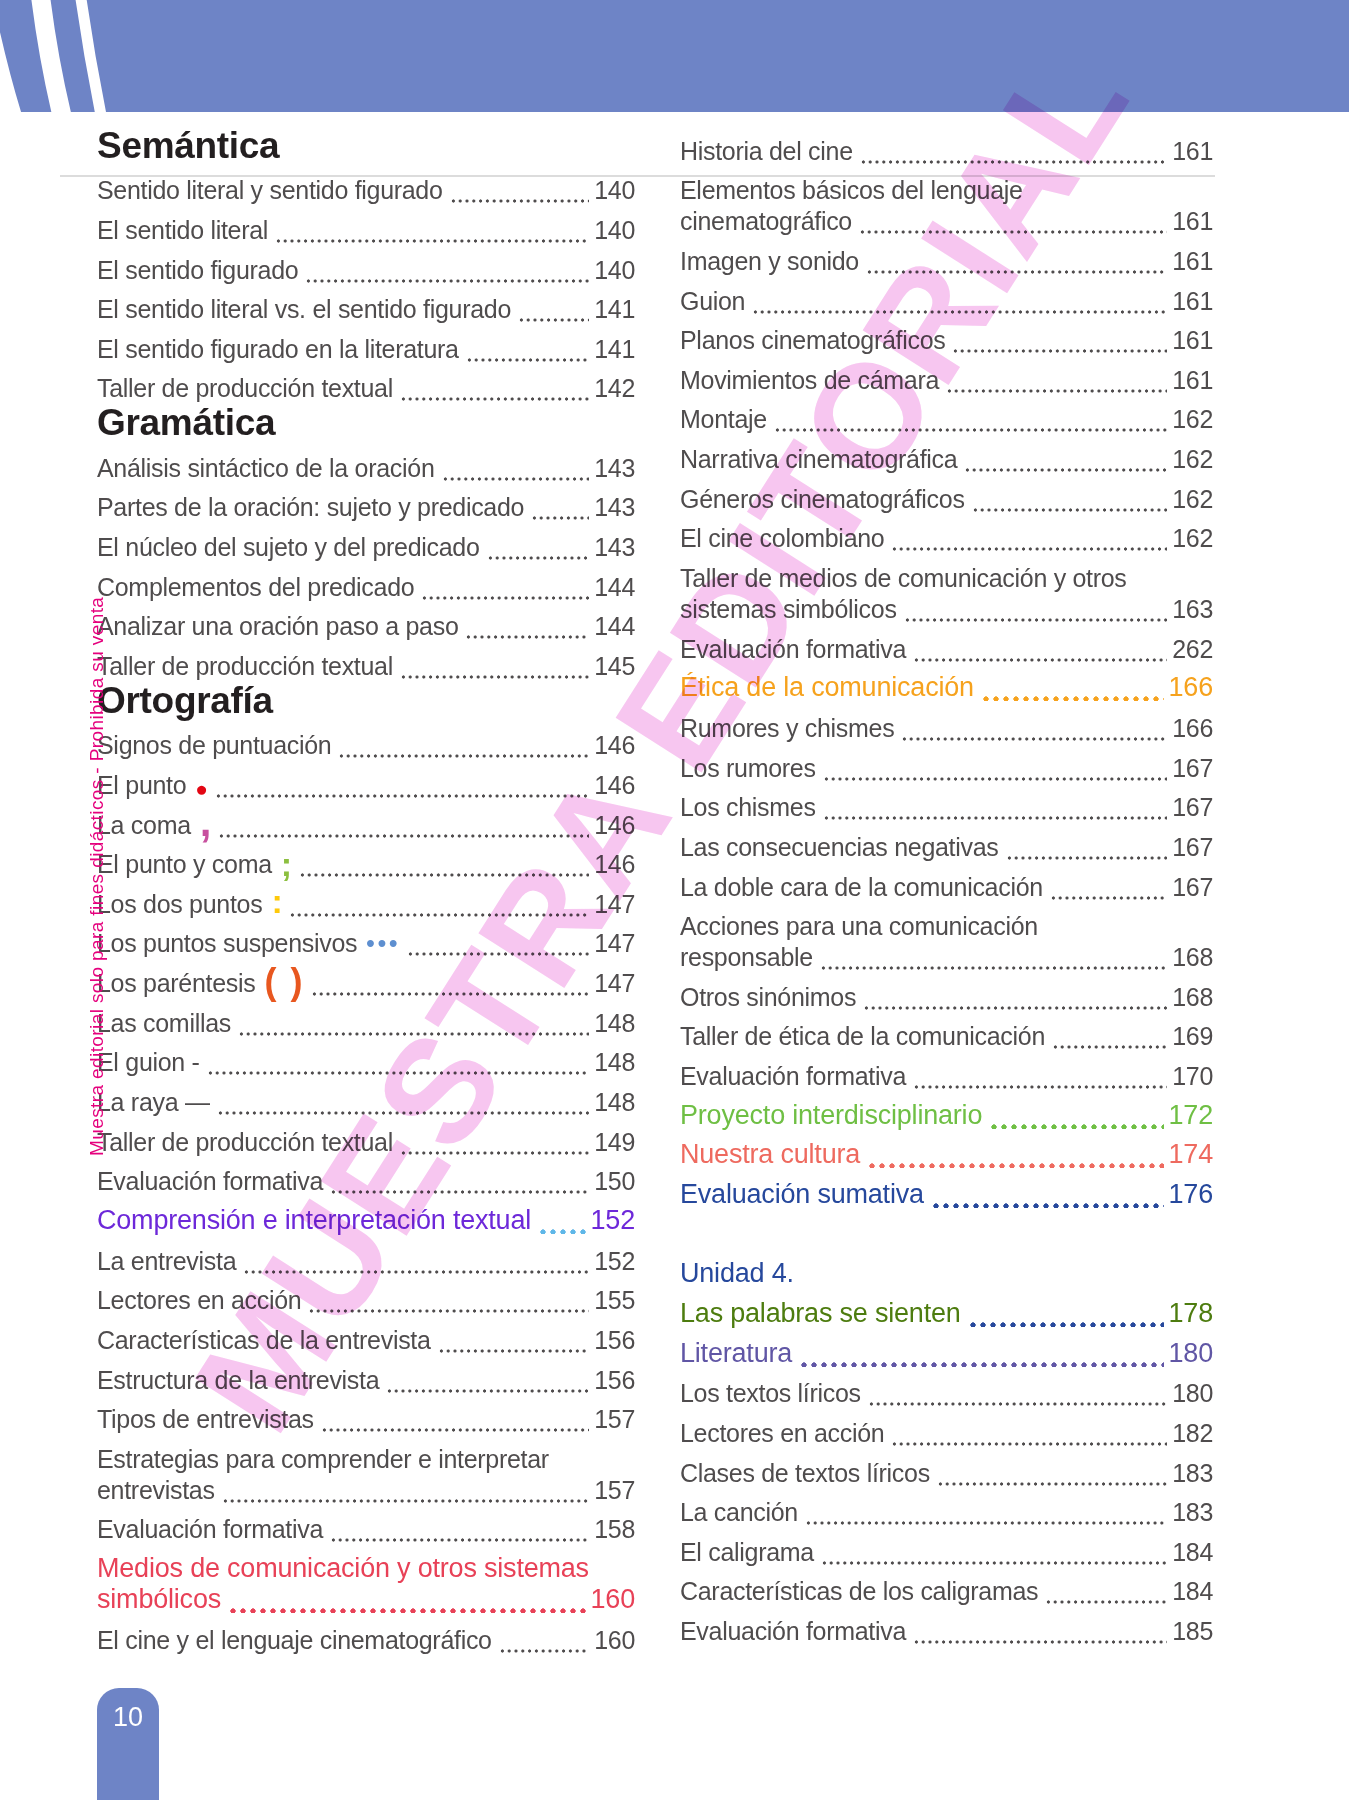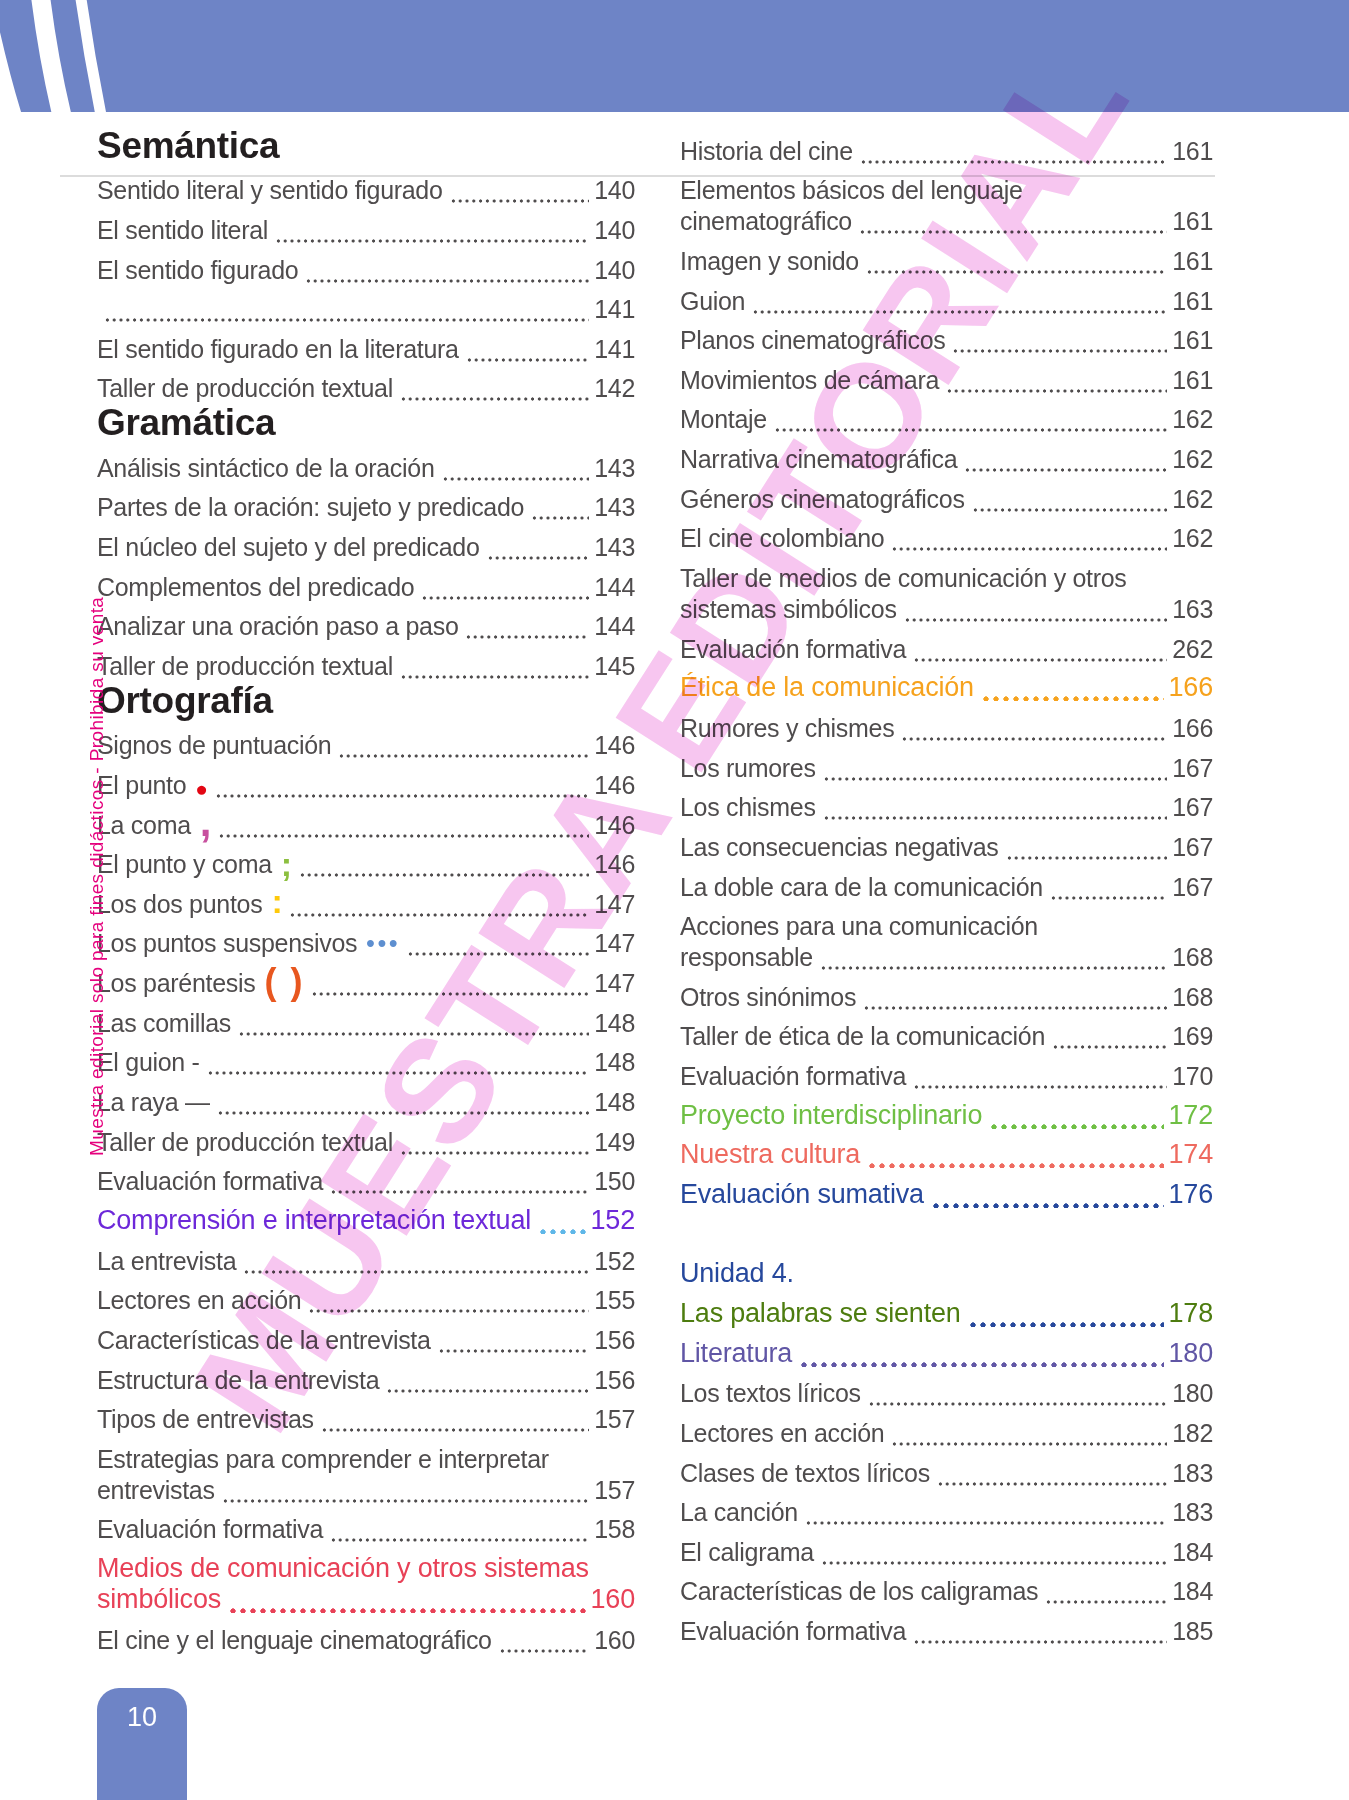--- a/index.html
+++ b/index.html
@@ -45,21 +45,21 @@
   }
   
   #watermark{
     position:absolute;left:-110px;top:705px;width:1480px;text-align:center;
     transform:rotate(-57.5deg);transform-origin:50% 50%;
     font-size:148px;font-weight:bold;letter-spacing:2px;white-space:nowrap;
     color:#f5b8ec;opacity:.8;mix-blend-mode:multiply;pointer-events:none;
   }
   
   #pageTab{
-    position:absolute;left:97px;top:1688px;width:90px;height:112px;background:#6e84c6;
+    position:absolute;left:97px;top:1688px;width:62px;height:112px;background:#6e84c6;
     border-radius:22px 22px 0 0;color:#ffffff;font-size:27px;text-align:center;
     padding-top:14px;box-sizing:border-box;
   }
 </style>
 </head>
 <body>
 
 <div id="page">
 
   <div id="banner">
@@ -83,20 +83,21 @@
         <span class="lab">El sentido literal</span>
         <span class="leader"></span>
         <span class="pg">140</span>
       </div>
       <div class="row entry">
         <span class="lab">El sentido figurado</span>
         <span class="leader"></span>
         <span class="pg">140</span>
       </div>
       <div class="row entry">
+        <span class="lab">El sentido literal vs. el sentido figurado</span>
         <span class="leader"></span>
         <span class="pg">141</span>
       </div>
       <div class="row entry">
         <span class="lab">El sentido figurado en la literatura</span>
         <span class="leader"></span>
         <span class="pg">141</span>
       </div>
       <div class="row entry">
         <span class="lab">Taller de producción textual</span>

